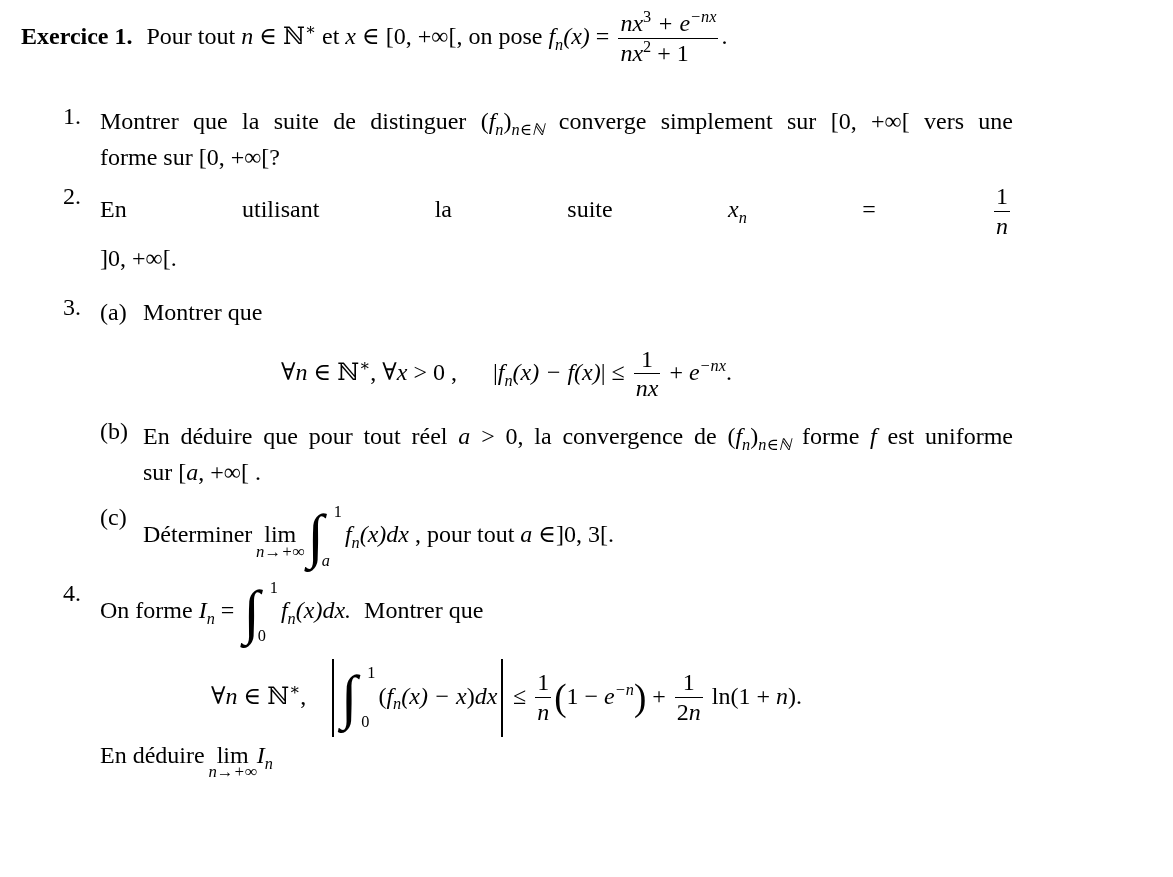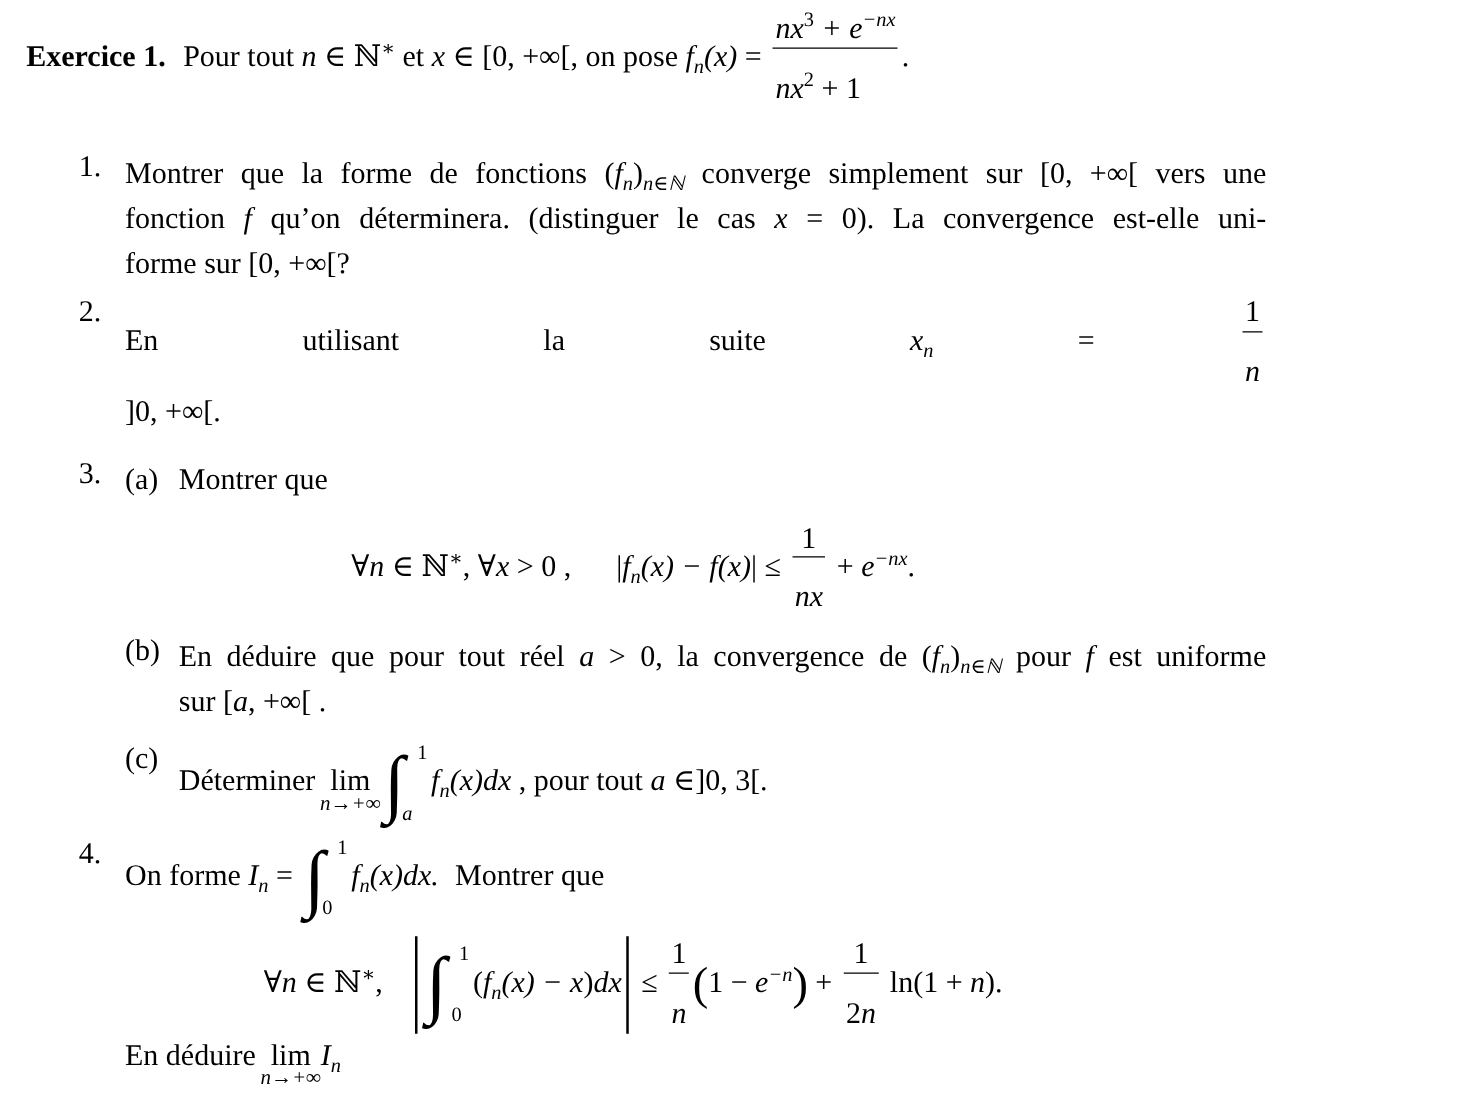--- a/index.html
+++ b/index.html
@@ -24,21 +24,21 @@
 
   .jl { text-align:justify; text-align-last:justify; line-height:36px; }
   .ll { line-height:36px; }
 
   .subitem { display:flex; margin-left:100px; }
   .slabel  { display:inline-block; width:43px; flex:0 0 43px; }
   .sbody   { width:985px; }
 
   .frac { display:inline-block; vertical-align:middle; padding:0 3px; }
   .frac .num, .frac .den { display:block; line-height:1.12; padding:0 2px; }
-  .frac .den { border-top:1.4px solid #000; margin-top:1px; padding-top:19px; }
+  .frac .den { border-top:1.4px solid #000; margin-top:1px; padding-top:1px; }
 
   .bigint { display:inline-flex; align-items:center; vertical-align:middle; margin:0 3px; }
   .isign  { font-size:2.5em; line-height:0.95; font-style:italic; }
   .ilims  { display:inline-flex; flex-direction:column; justify-content:space-between; height:4em; font-size:0.68em; line-height:1; margin-left:1px; }
   .isup   { margin-left:9px; }
   .isub   { margin-left:-3px; }
 
   .limop  { display:inline-block; position:relative; text-align:center; margin:0 8px 0 6px; }
   .limbot { position:absolute; top:1.02em; left:50%; transform:translateX(-50%); font-size:0.7em; white-space:nowrap; }
 
@@ -66,22 +66,21 @@
 
 <div id="page">
 
   <div class="header">
     <span class="b">Exercice 1.</span><span class="rm">Pour tout </span><span class="it">n</span><span class="rm"> ∈ ℕ</span><sup>∗</sup><span class="rm"> et </span><span class="it">x</span><span class="rm"> ∈ [0, +∞[, on pose </span><span class="it">f</span><sub class="it">n</sub><span class="it">(x)</span><span class="rm"> = </span><span class="frac"><span class="num"><span class="it">nx</span><sup>3</sup><span class="it"> + e</span><sup class="it">−nx</sup></span><span class="den"><span class="it">nx</span><sup>2</sup><span class="rm"> + 1</span></span></span><span class="rm">.</span>
   </div>
 
   <div class="item mt-q1">
     <span class="inum">1.</span>
     <div class="ibody">
-      <div class="jl"><span class="rm">Montrer que la forme de fonctions (</span><span class="it">f</span><sub class="it">n</sub><span class="rm">)</span><sub class="it">n∈ℕ</sub><span class="rm"> converge simplement sur [0, +∞[ vers une</span></div>
-      <div class="jl"><span class="rm">fonction </span><span class="it">f</span><span class="rm"> qu’on déterminera. (distinguer le cas </span><span class="it">x</span><span class="rm"> = 0). La convergence est-elle uni-</span></div>
+      <div class="jl"><span class="rm">Montrer que la suite de distinguer (</span><span class="it">f</span><sub class="it">n</sub><span class="rm">)</span><sub class="it">n∈ℕ</sub><span class="rm"> converge simplement sur [0, +∞[ vers une</span></div>
       <div class="ll"><span class="rm">forme sur [0, +∞[?</span></div>
     </div>
   </div>
 
   <div class="item mt-q2">
     <span class="inum">2.</span>
     <div class="ibody">
       <div class="jl"><span class="rm">En utilisant la suite </span><span class="it">x</span><sub class="it">n</sub><span class="rm"> = </span><span class="frac"><span class="num rm">1</span><span class="den it">n</span></span></div>
       <div class="ll"><span class="rm">]0, +∞[.</span></div>
     </div>
@@ -94,21 +93,21 @@
     </div>
   </div>
 
   <div class="deq mt-eqa">
     <span class="rm">∀</span><span class="it">n</span><span class="rm"> ∈ ℕ</span><sup>∗</sup><span class="rm">, ∀</span><span class="it">x</span><span class="rm"> &gt; 0 ,</span><span class="qgap"></span><span class="rm">|</span><span class="it">f</span><sub class="it">n</sub><span class="it">(x) − f(x)</span><span class="rm">| ≤ </span><span class="frac"><span class="num rm">1</span><span class="den it">nx</span></span><span class="rm"> + </span><span class="it">e</span><sup class="it">−nx</sup><span class="rm">.</span>
   </div>
 
   <div class="subitem mt-q3b">
     <span class="slabel">(b)</span>
     <div class="sbody">
-      <div class="jl"><span class="rm">En déduire que pour tout réel </span><span class="it">a</span><span class="rm"> &gt; 0, la convergence de (</span><span class="it">f</span><sub class="it">n</sub><span class="rm">)</span><sub class="it">n∈ℕ</sub><span class="rm"> pour </span><span class="it">f</span><span class="rm"> est uniforme</span></div>
+      <div class="jl"><span class="rm">En déduire que pour tout réel </span><span class="it">a</span><span class="rm"> &gt; 0, la convergence de (</span><span class="it">f</span><sub class="it">n</sub><span class="rm">)</span><sub class="it">n∈ℕ</sub><span class="rm"> forme </span><span class="it">f</span><span class="rm"> est uniforme</span></div>
       <div class="ll"><span class="rm">sur [</span><span class="it">a</span><span class="rm">, +∞[ .</span></div>
     </div>
   </div>
 
   <div class="subitem mt-q3c">
     <span class="slabel">(c)</span>
     <div class="sbody">
       <div class="ll"><span class="rm">Déterminer </span><span class="limop"><span class="rm">lim</span><span class="limbot it">n→+∞</span></span><span class="bigint">
             <span class="isign">∫</span>
             <span class="ilims">

